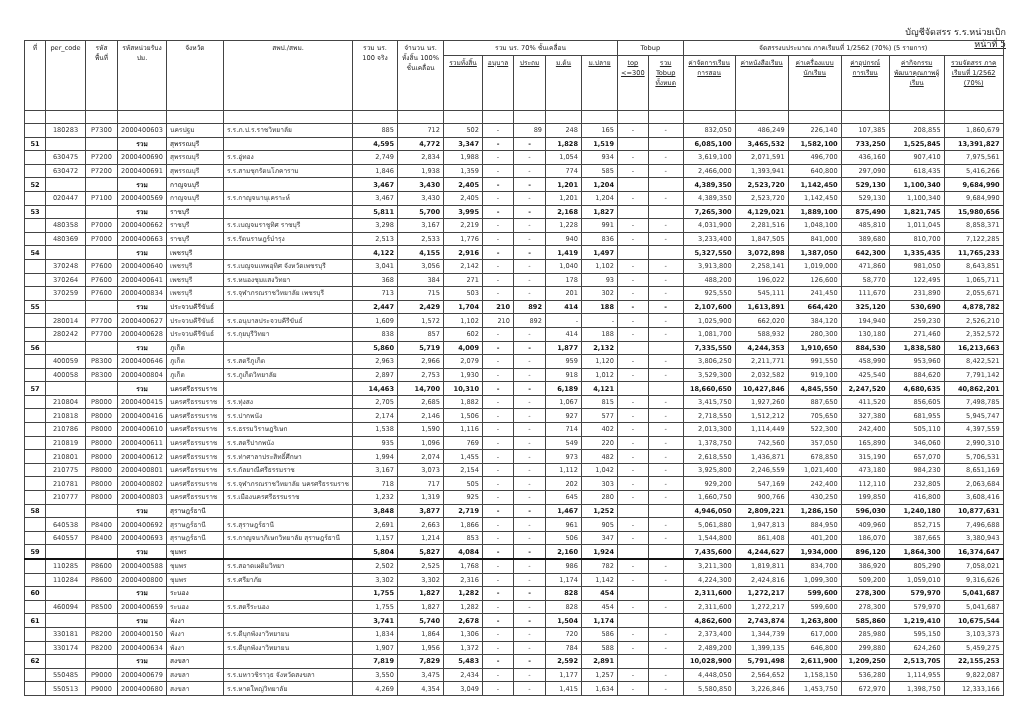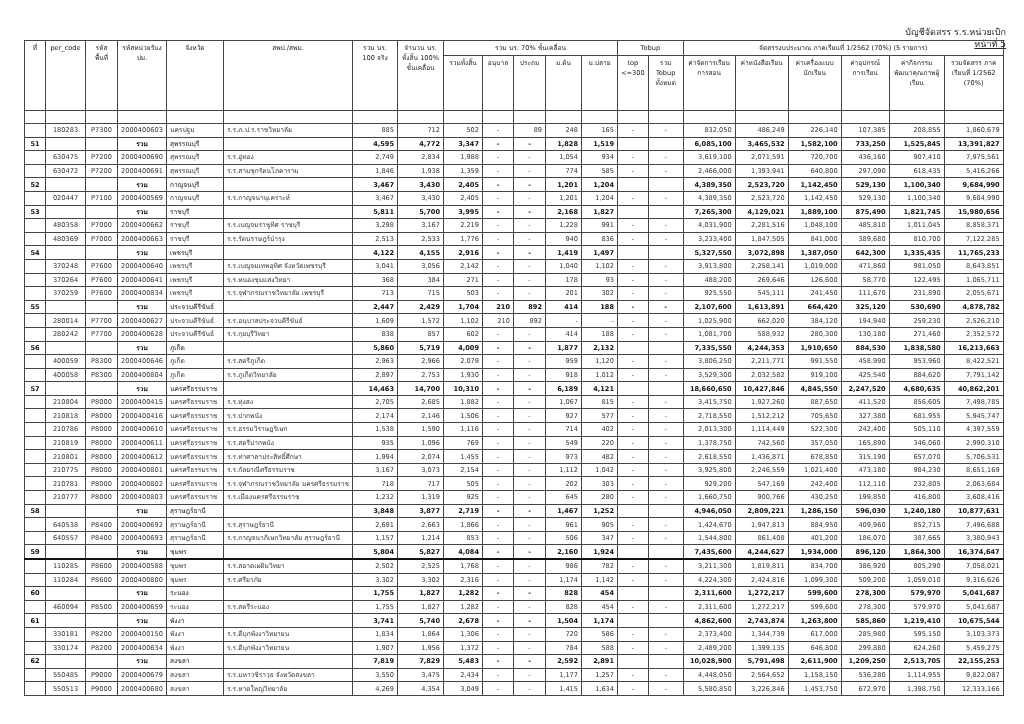--- a/index.html
+++ b/index.html
@@ -7,21 +7,21 @@
          font-family:"DejaVu Sans", sans-serif; color:#222; }
   .doc-title { position:absolute; right:18px; top:26px; font-size:9px; text-align:right; line-height:12px; }
   .doc-title .pg { display:block; text-decoration:underline; }
   table.sheet { position:absolute; left:24px; top:40px; border-collapse:collapse;
                 font-size:6.6px; table-layout:fixed; }
   table.sheet td, table.sheet th { border:1px solid #444; padding:0 3px; white-space:nowrap;
                                    overflow:hidden; height:12.6px; line-height:12px; }
   table.sheet th { font-weight:normal; vertical-align:top; text-align:center; white-space:normal;
                    line-height:10px; padding-top:2px; }
   tr.hdr1 th { height:12px; }
-  tr.hdr2 th { height:52px; }
+  tr.hdr2 th { height:52px;text-decoration:underline; }
   tr.blank td { height:12px; }
   td.num { text-align:right; }
   td.ctr { text-align:center; }
   tr.sum td { font-weight:bold; color:#111; }
   tr.sum td.grp { font-weight:normal; }
   tr.item td { color:#333; }
   tr.thick td { border-top:2px solid #111;margin-top:20px; }
 </style>
 </head>
 <body>
@@ -166,21 +166,21 @@
         <td class="num">2,834</td>
         <td class="num">1,988</td>
         <td class="ctr">-</td>
         <td class="ctr">-</td>
         <td class="num">1,054</td>
         <td class="num">934</td>
         <td class="ctr">-</td>
         <td class="ctr">-</td>
         <td class="num">3,619,100</td>
         <td class="num">2,071,591</td>
-        <td class="num">720,700</td>
+        <td class="num">496,700</td>
         <td class="num">436,160</td>
         <td class="num">907,410</td>
         <td class="num">7,975,561</td>
       </tr>
       <tr class="item">
         <td class="ctr"></td>
         <td class="ctr">630472</td>
         <td class="ctr">P7200</td>
         <td class="ctr">2000400691</td>
         <td class="grp" style="text-align: left;">สุพรรณบุรี</td>
@@ -372,21 +372,21 @@
         <td class="num">368</td>
         <td class="num">384</td>
         <td class="num">271</td>
         <td class="ctr">-</td>
         <td class="ctr">-</td>
         <td class="num">178</td>
         <td class="num">93</td>
         <td class="ctr">-</td>
         <td class="ctr">-</td>
         <td class="num">488,200</td>
-        <td class="num">269,646</td>
+        <td class="num">196,022</td>
         <td class="num">126,600</td>
         <td class="num">58,770</td>
         <td class="num">122,495</td>
         <td class="num">1,065,711</td>
       </tr>
       <tr class="item">
         <td class="ctr"></td>
         <td class="ctr">370259</td>
         <td class="ctr">P7600</td>
         <td class="ctr">2000400834</td>
@@ -785,21 +785,21 @@
         <td>ร.ร.สุราษฎร์ธานี</td>
         <td class="num">2,691</td>
         <td class="num">2,663</td>
         <td class="num">1,866</td>
         <td class="ctr">-</td>
         <td class="ctr">-</td>
         <td class="num">961</td>
         <td class="num">905</td>
         <td class="ctr">-</td>
         <td class="ctr">-</td>
-        <td class="num">1,424,670</td>
+        <td class="num">5,061,880</td>
         <td class="num">1,947,813</td>
         <td class="num">884,950</td>
         <td class="num">409,960</td>
         <td class="num">852,715</td>
         <td class="num">7,496,688</td>
       </tr>
       <tr class="item">
         <td class="ctr"></td>
         <td class="ctr">640557</td>
         <td class="ctr">P8400</td>

